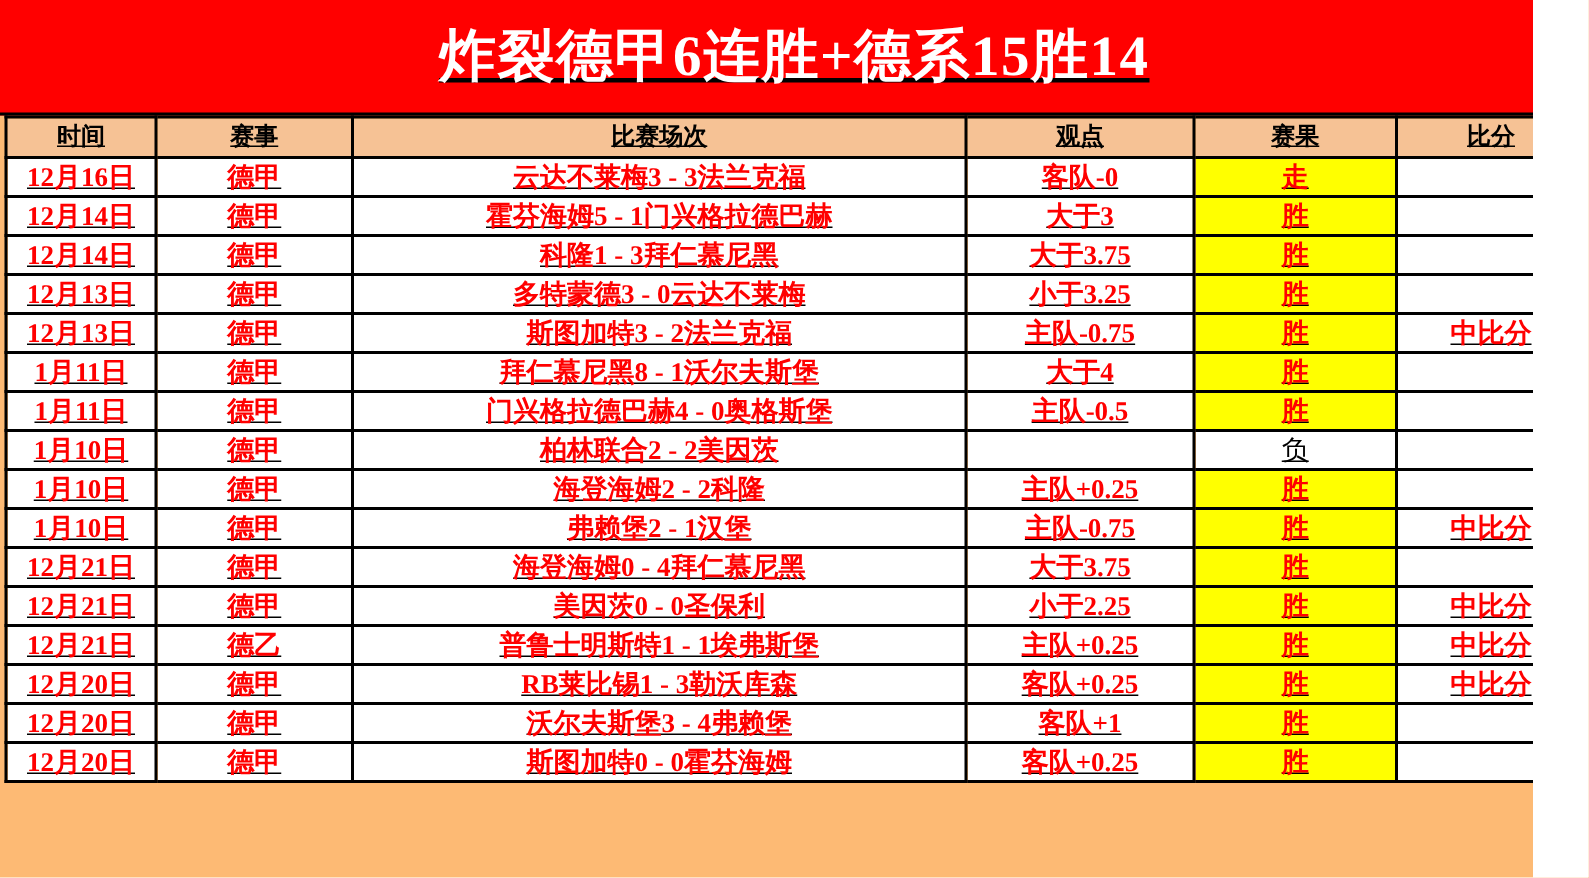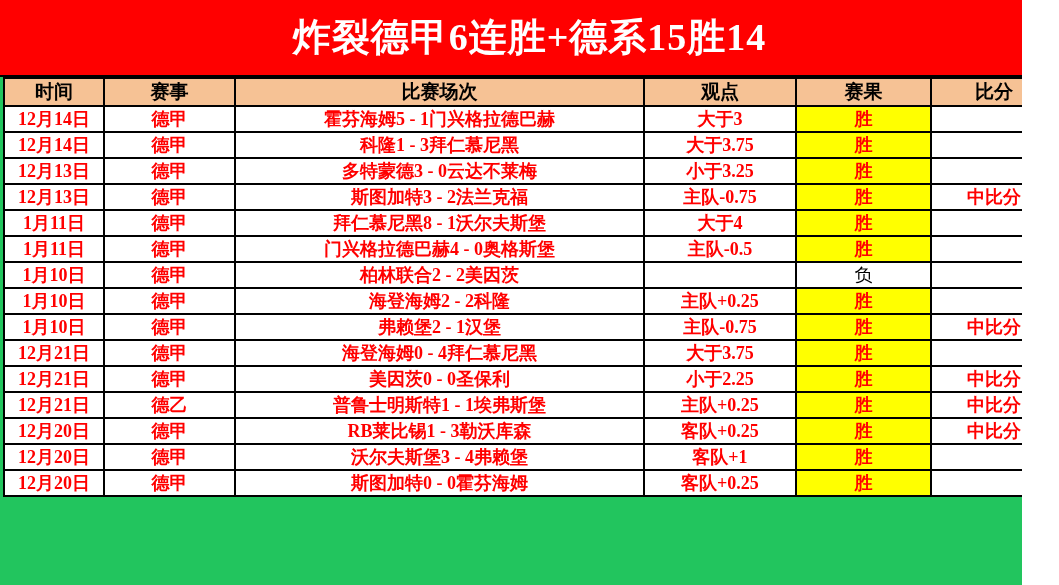--- a/index.html
+++ b/index.html
@@ -6,21 +6,22 @@
     margin: 0;
     padding: 0;
     background: #ffffff;
     width: 1059px;
     font-family: "Liberation Serif", "DejaVu Serif", serif;
   }
   .page {
     width: 1022px;
     height: 585px;
     overflow: hidden;
-    background: #22c55e;
+    background: #fdba74;
+    text-decoration: underline;
   }
   .banner {
     width: 1059px;
     height: 77px;
     background: #FF0000;
     border-bottom: 2px solid #000000;
     display: flex;
     align-items: center;
     justify-content: center;
     box-sizing: border-box;
@@ -44,21 +45,21 @@
     text-align: center;
     vertical-align: middle;
     overflow: hidden;
     white-space: nowrap;
     box-sizing: border-box;
   }
   table.results th {
     height: 27px;
     background: #F6C295;
     color: #000000;
-    font-size: 19px;
+    font-size: 16px;
     font-weight: bold;
   }
   table.results td {
     height: 26px;
     background: #FFFFFF;
     color: #FF0000;
     font-size: 18px;
     font-weight: bold;
   }
   td.c-result.win  { background: #FFFF00; color: #FF0000; }
@@ -93,20 +94,28 @@
         <th>时间</th>
         <th>赛事</th>
         <th>比赛场次</th>
         <th>观点</th>
         <th>赛果</th>
         <th>比分</th>
       </tr>
     </thead>
     <tbody>
         <tr>
+      <td class="c-date">12月16日</td>
+      <td class="c-league">德甲</td>
+      <td class="c-match">云达不莱梅3 - 3法兰克福</td>
+      <td class="c-view">客队-0</td>
+      <td class="c-result win">走</td>
+      <td class="c-score"></td>
+    </tr>
+        <tr>
       <td class="c-date">12月14日</td>
       <td class="c-league">德甲</td>
       <td class="c-match">霍芬海姆5 - 1门兴格拉德巴赫</td>
       <td class="c-view">大于3</td>
       <td class="c-result win">胜</td>
       <td class="c-score"></td>
     </tr>
         <tr>
       <td class="c-date">12月14日</td>
       <td class="c-league">德甲</td>

